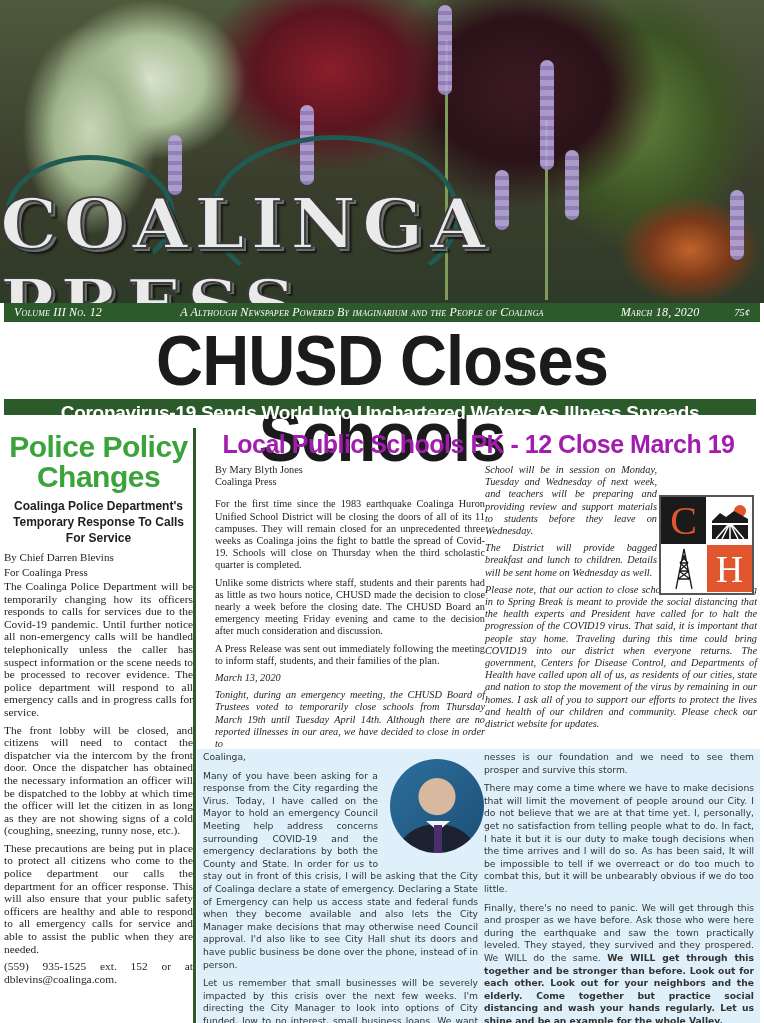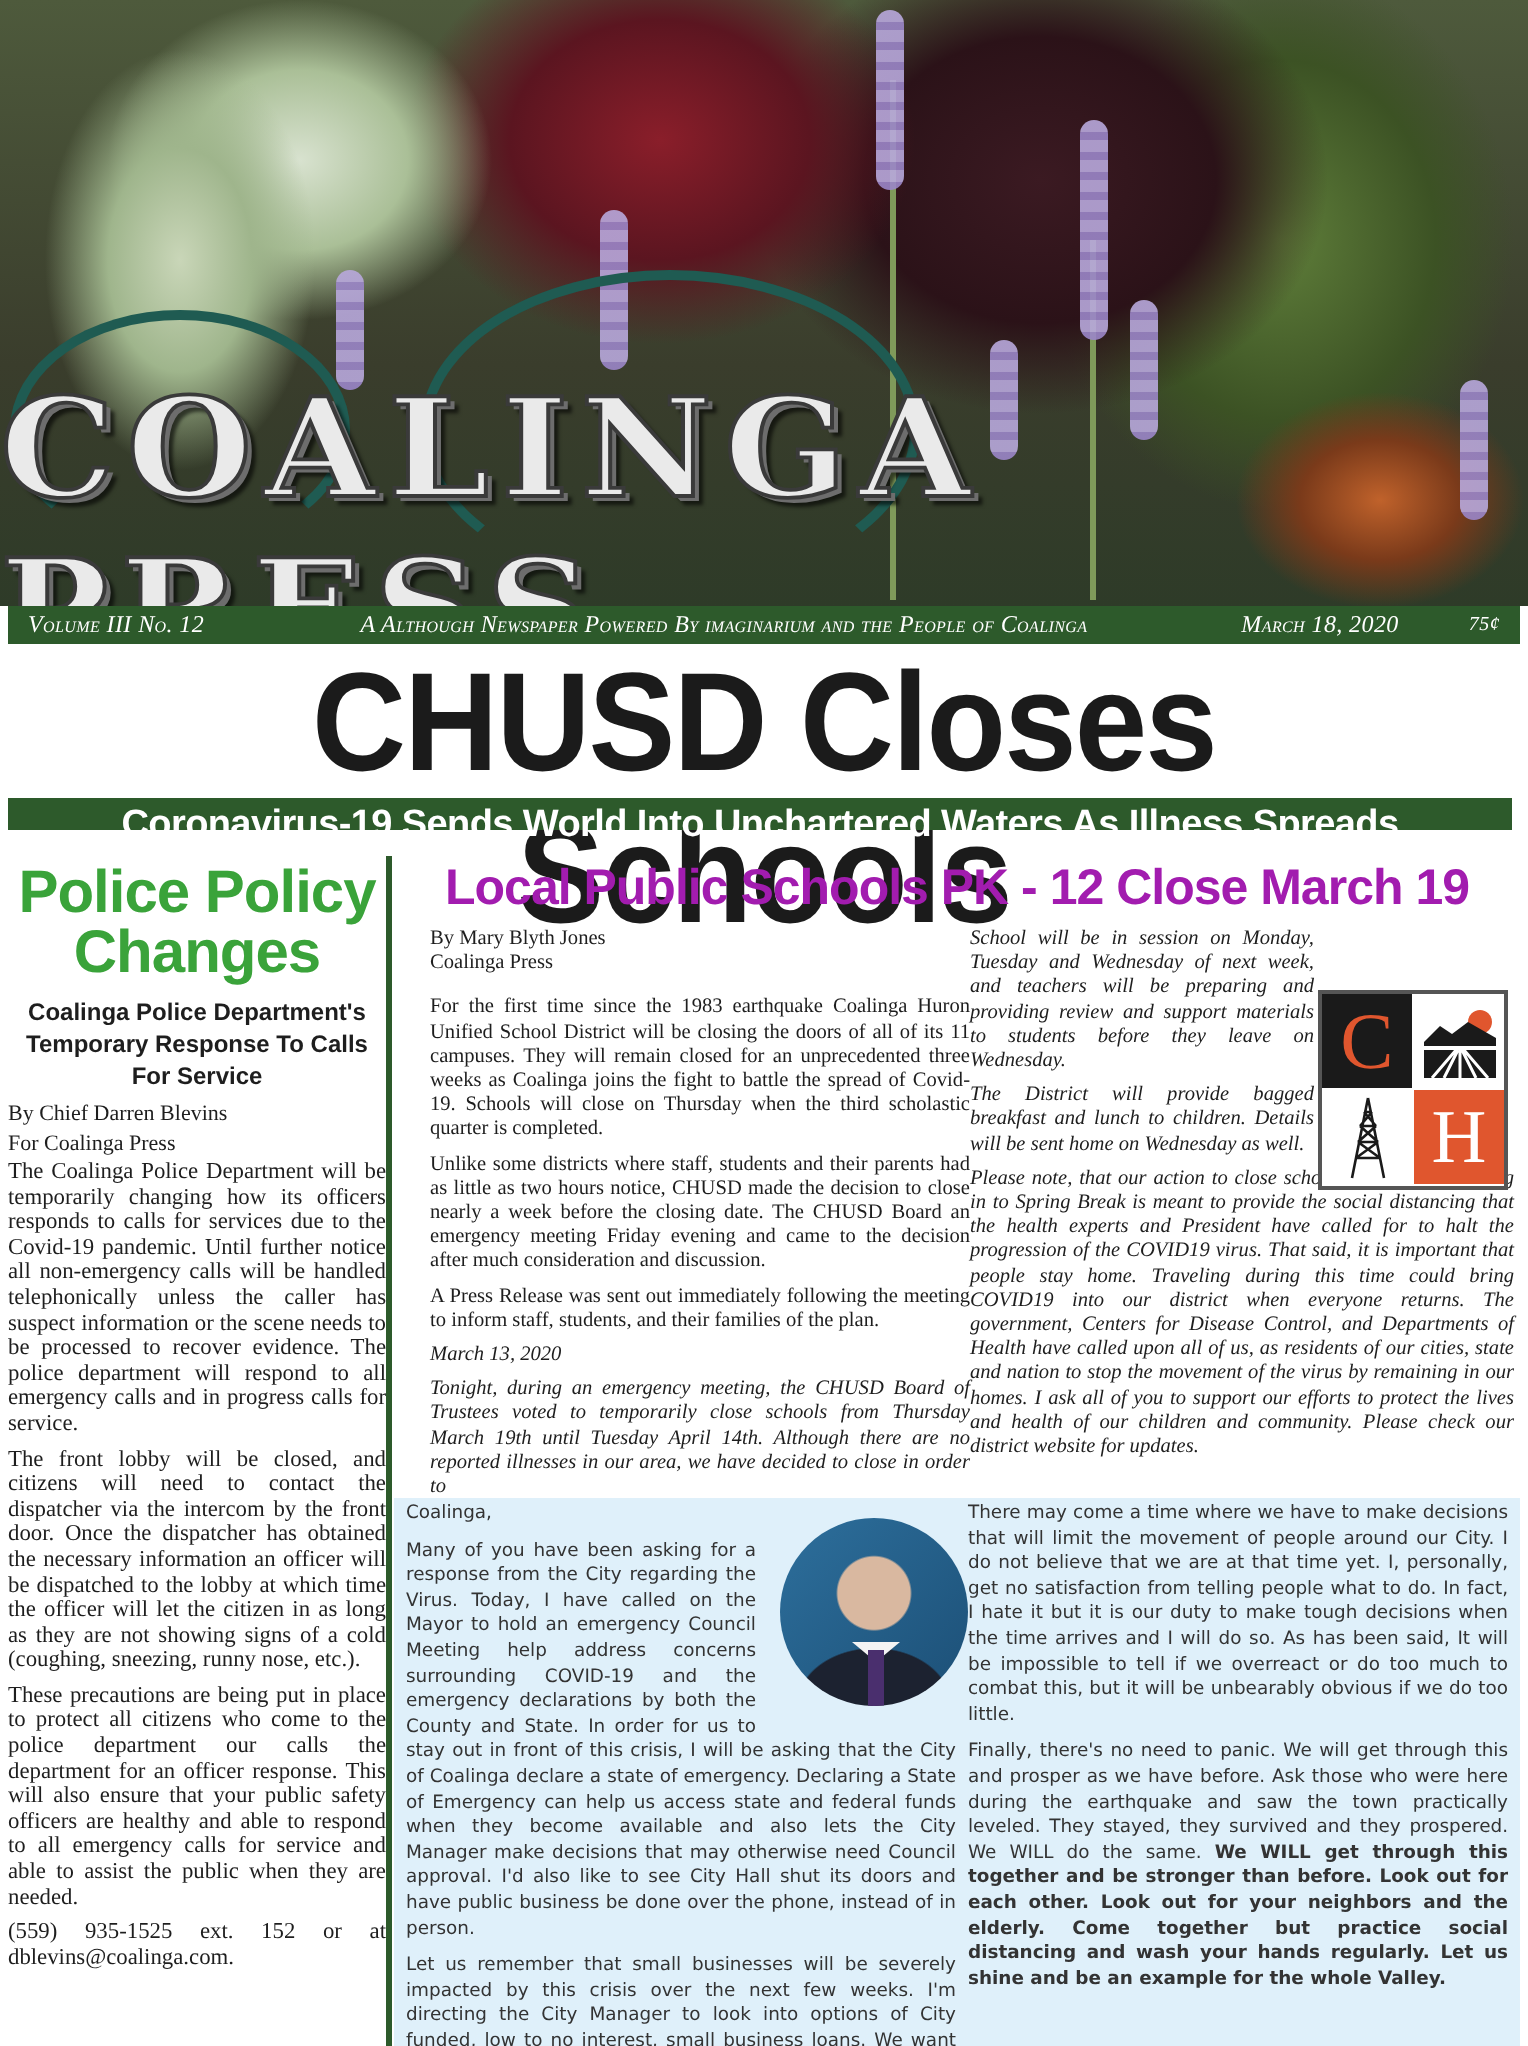--- a/index.html
+++ b/index.html
@@ -175,18 +175,19 @@
       <p>Coalinga,</p>
       <div class="photo-space"></div>
       <p>Many of you have been asking for a response from the City regarding the Virus. Today, I have called on the Mayor to hold an emergency Council Meeting help address concerns surrounding COVID-19 and the emergency declarations by both the County and State. In order for us to stay out in front of this crisis, I will be asking that the City of Coalinga declare a state of emergency. Declaring a State of Emergency can help us access state and federal funds when they become available and also lets the City Manager make decisions that may otherwise need Council approval. I'd also like to see City Hall shut its doors and have public business be done over the phone, instead of in person.</p>
       <p>Let us remember that small businesses will be severely impacted by this crisis over the next few weeks. I'm directing the City Manager to look into options of City funded, low to no interest, small business loans. We want our businesses to survive and also meet payroll for their employees. Small busi-</p>
       <div class="photo">
         <div class="collar"></div>
         <div class="tie"></div>
       </div>
     </div>
     <div class="letter-b">
+      <p>nesses is our foundation and we need to see them prosper and survive this storm.</p>
       <p>There may come a time where we have to make decisions that will limit the movement of people around our City. I do not believe that we are at that time yet. I, personally, get no satisfaction from telling people what to do. In fact, I hate it but it is our duty to make tough decisions when the time arrives and I will do so. As has been said, It will be impossible to tell if we overreact or do too much to combat this, but it will be unbearably obvious if we do too little.</p>
       <p><span>Finally, there's no need to panic. We will get through this and prosper as we have before. Ask those who were here during the earthquake and saw the town practically leveled. They stayed, they survived and they prospered. We WILL do the same. </span><span class="bold">We WILL get through this together and be stronger than before. Look out for each other. Look out for your neighbors and the elderly. Come together but practice social distancing and wash your hands regularly. Let us shine and be an example for the whole Valley.</span></p>
 
     </div>
   </div>
 </div>
 
 </body></html>

